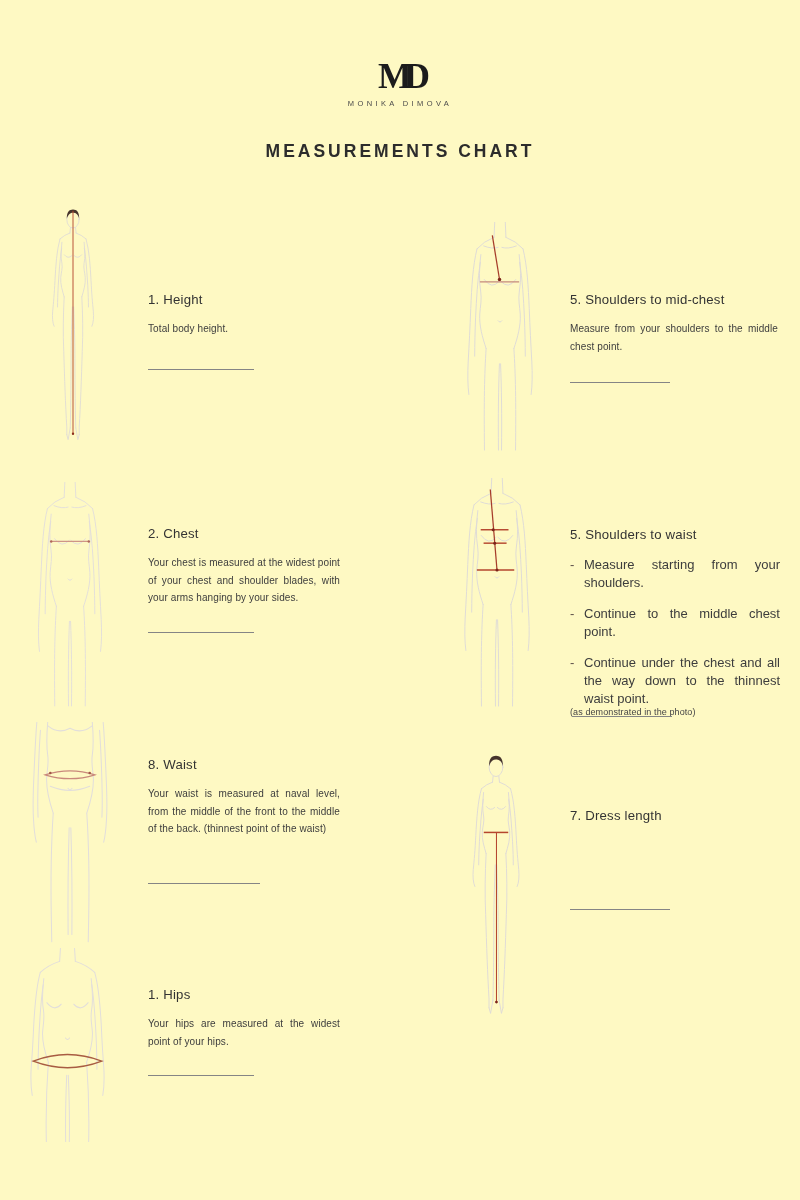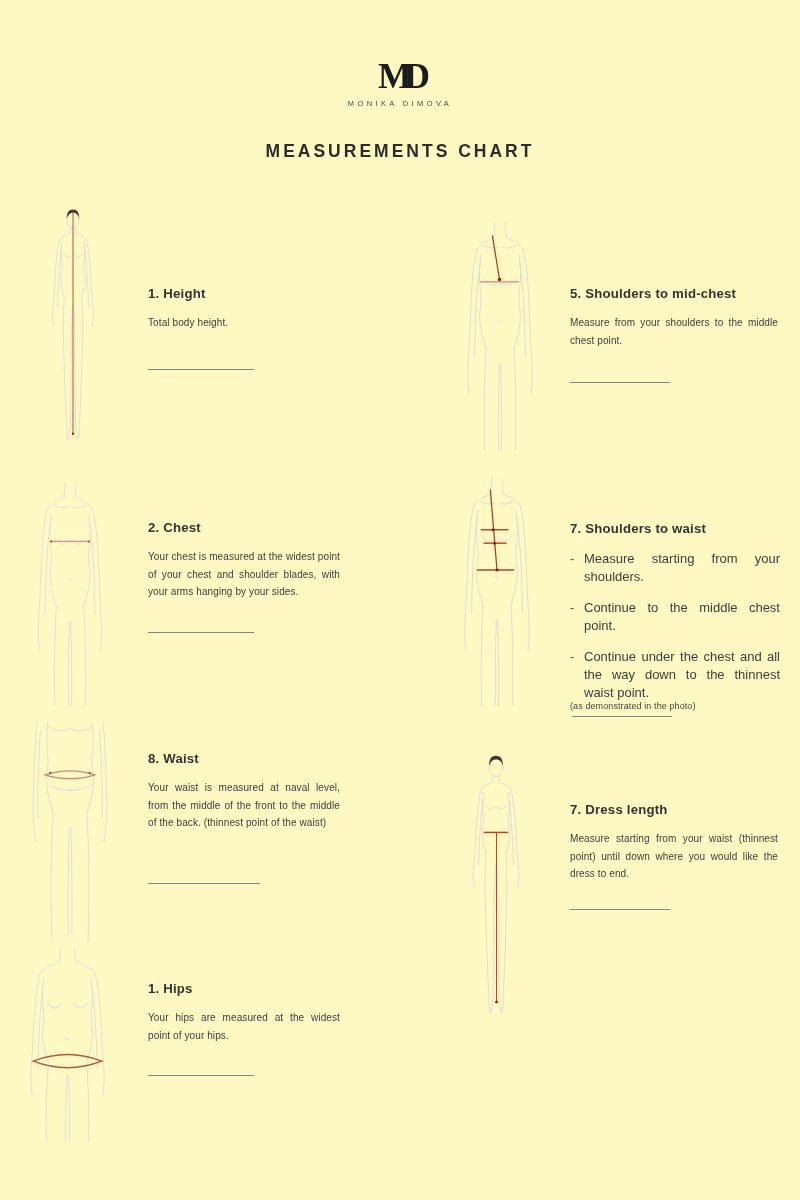--- a/index.html
+++ b/index.html
@@ -16,21 +16,21 @@
   .brand-name {
     position:absolute; top:99px; left:0; width:100%; text-align:center;
     font-size:7.5px; font-weight:normal; letter-spacing:3.4px; color:#4a4a4a;
   }
   .page-title {
     position:absolute; top:141px; left:0; width:100%; text-align:center;
     font-size:17.5px; letter-spacing:3px; color:#2c2c2c; font-weight:bold;
   }
   
   .tblock { position:absolute; }
-  .heading { font-size:13.2px; font-weight:bold; color:#333333; letter-spacing:0.2px; margin:0 0 13px 0; }
+  .heading { font-size:13.2px; font-weight:normal; color:#333333; letter-spacing:0.2px; margin:6px 0 13px 0; }
   .para { font-size:10px; line-height:17.6px; text-align:justify; color:#3d3d3d; margin:0; letter-spacing:0.1px; }
   .bullets { margin-top:14px; }
   .bullet { display:flex; margin:0 0 14px 0; }
   .bullet .dash { flex:0 0 14px; font-size:13px; line-height:17.6px; color:#5c4f49; }
   .bullet .btext { flex:1; font-size:13px; line-height:17.6px; text-align:justify; color:#3d3d3d; }
   .note { font-size:9px; color:#454545; margin-top:0; letter-spacing:0.1px; }
   .blank-line { position:absolute; height:0; border-top:1.7px solid #858585; }
   .figure { position:absolute; }
   .figure svg { display:block; width:100%; height:100%; }
 </style>
@@ -231,21 +231,21 @@
   </div>
   <div class="blank-line" style="left:570px; top:382px; width:100px;"></div>
 
   <div class="tblock" style="left:148px; top:520px; width:192px;">
     <div class="heading">2. Chest</div>
     <p class="para">Your chest is measured at the widest point of your chest and shoulder blades, with your arms hanging by your sides.</p>
   </div>
   <div class="blank-line" style="left:148px; top:632px; width:106px;"></div>
 
   <div class="tblock" style="left:570px; top:521px; width:210px;">
-    <div class="heading">7. Shoulders to waist</div>
+    <div class="heading">5. Shoulders to waist</div>
     <div class="bullets">
       <div class="bullet">
         <span class="dash">-</span>
         <span class="btext">Measure starting from your shoulders.</span>
       </div>
       <div class="bullet">
         <span class="dash">-</span>
         <span class="btext">Continue to the middle chest point.</span>
       </div>
       <div class="bullet" style="margin-bottom:0;">
@@ -258,21 +258,20 @@
   <div class="blank-line" style="left:572px; top:716px; width:100px;"></div>
 
   <div class="tblock" style="left:148px; top:751px; width:192px;">
     <div class="heading">8. Waist</div>
     <p class="para">Your waist is measured at naval level, from the middle of the front to the middle of the back. (thinnest point of the waist)</p>
   </div>
   <div class="blank-line" style="left:148px; top:883px; width:112px;"></div>
 
   <div class="tblock" style="left:570px; top:802px; width:208px;">
     <div class="heading">7. Dress length</div>
-    <p class="para">Measure starting from your waist (thinnest point) until down where you would like the dress to end.</p>
   </div>
   <div class="blank-line" style="left:570px; top:909px; width:100px;"></div>
 
   <div class="tblock" style="left:148px; top:981px; width:192px;">
     <div class="heading">1. Hips</div>
     <p class="para">Your hips are measured at the widest point of your hips.</p>
   </div>
   <div class="blank-line" style="left:148px; top:1075px; width:106px;"></div>
 
 </div>

